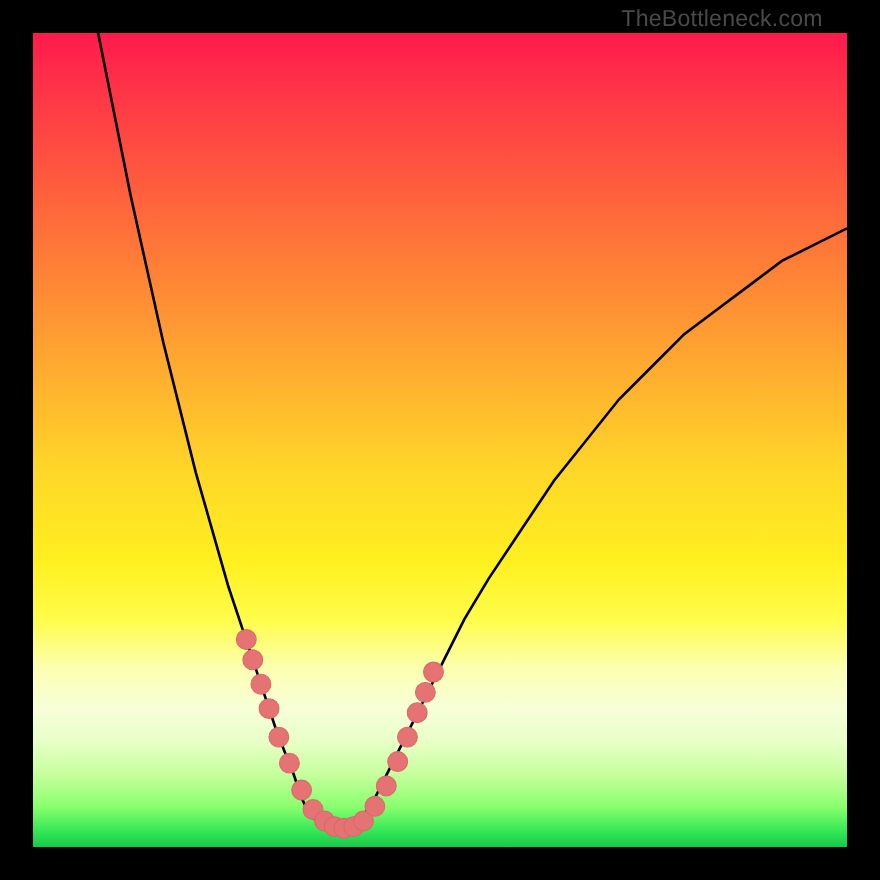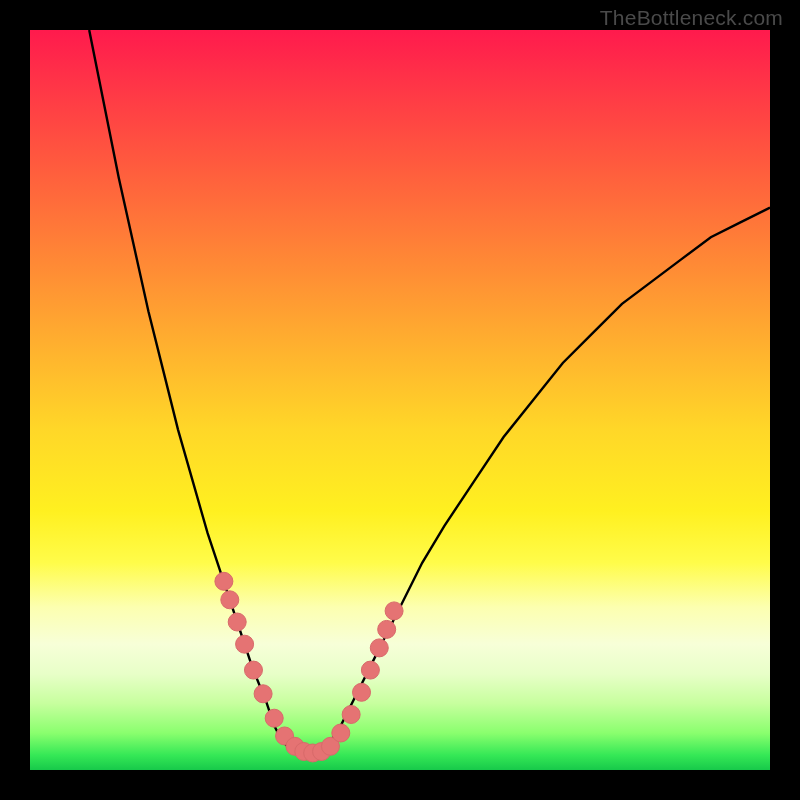--- a/index.html
+++ b/index.html
@@ -11,21 +11,20 @@
     background: #000;
     font-family: Arial, Helvetica, sans-serif;
   }
   .frame {
     position: absolute;
     top: 0;
     left: 0;
     width: 760px;
     height: 800px;
     background: #000;
-    padding-left: 35px;
   }
   .plot-area {
     position: absolute;
     top: 30px;
     left: 30px;
     width: 740px;
     height: 740px;
     background: linear-gradient(to bottom,
       #ff1a4d 0%,
       #ff3048 6%,

